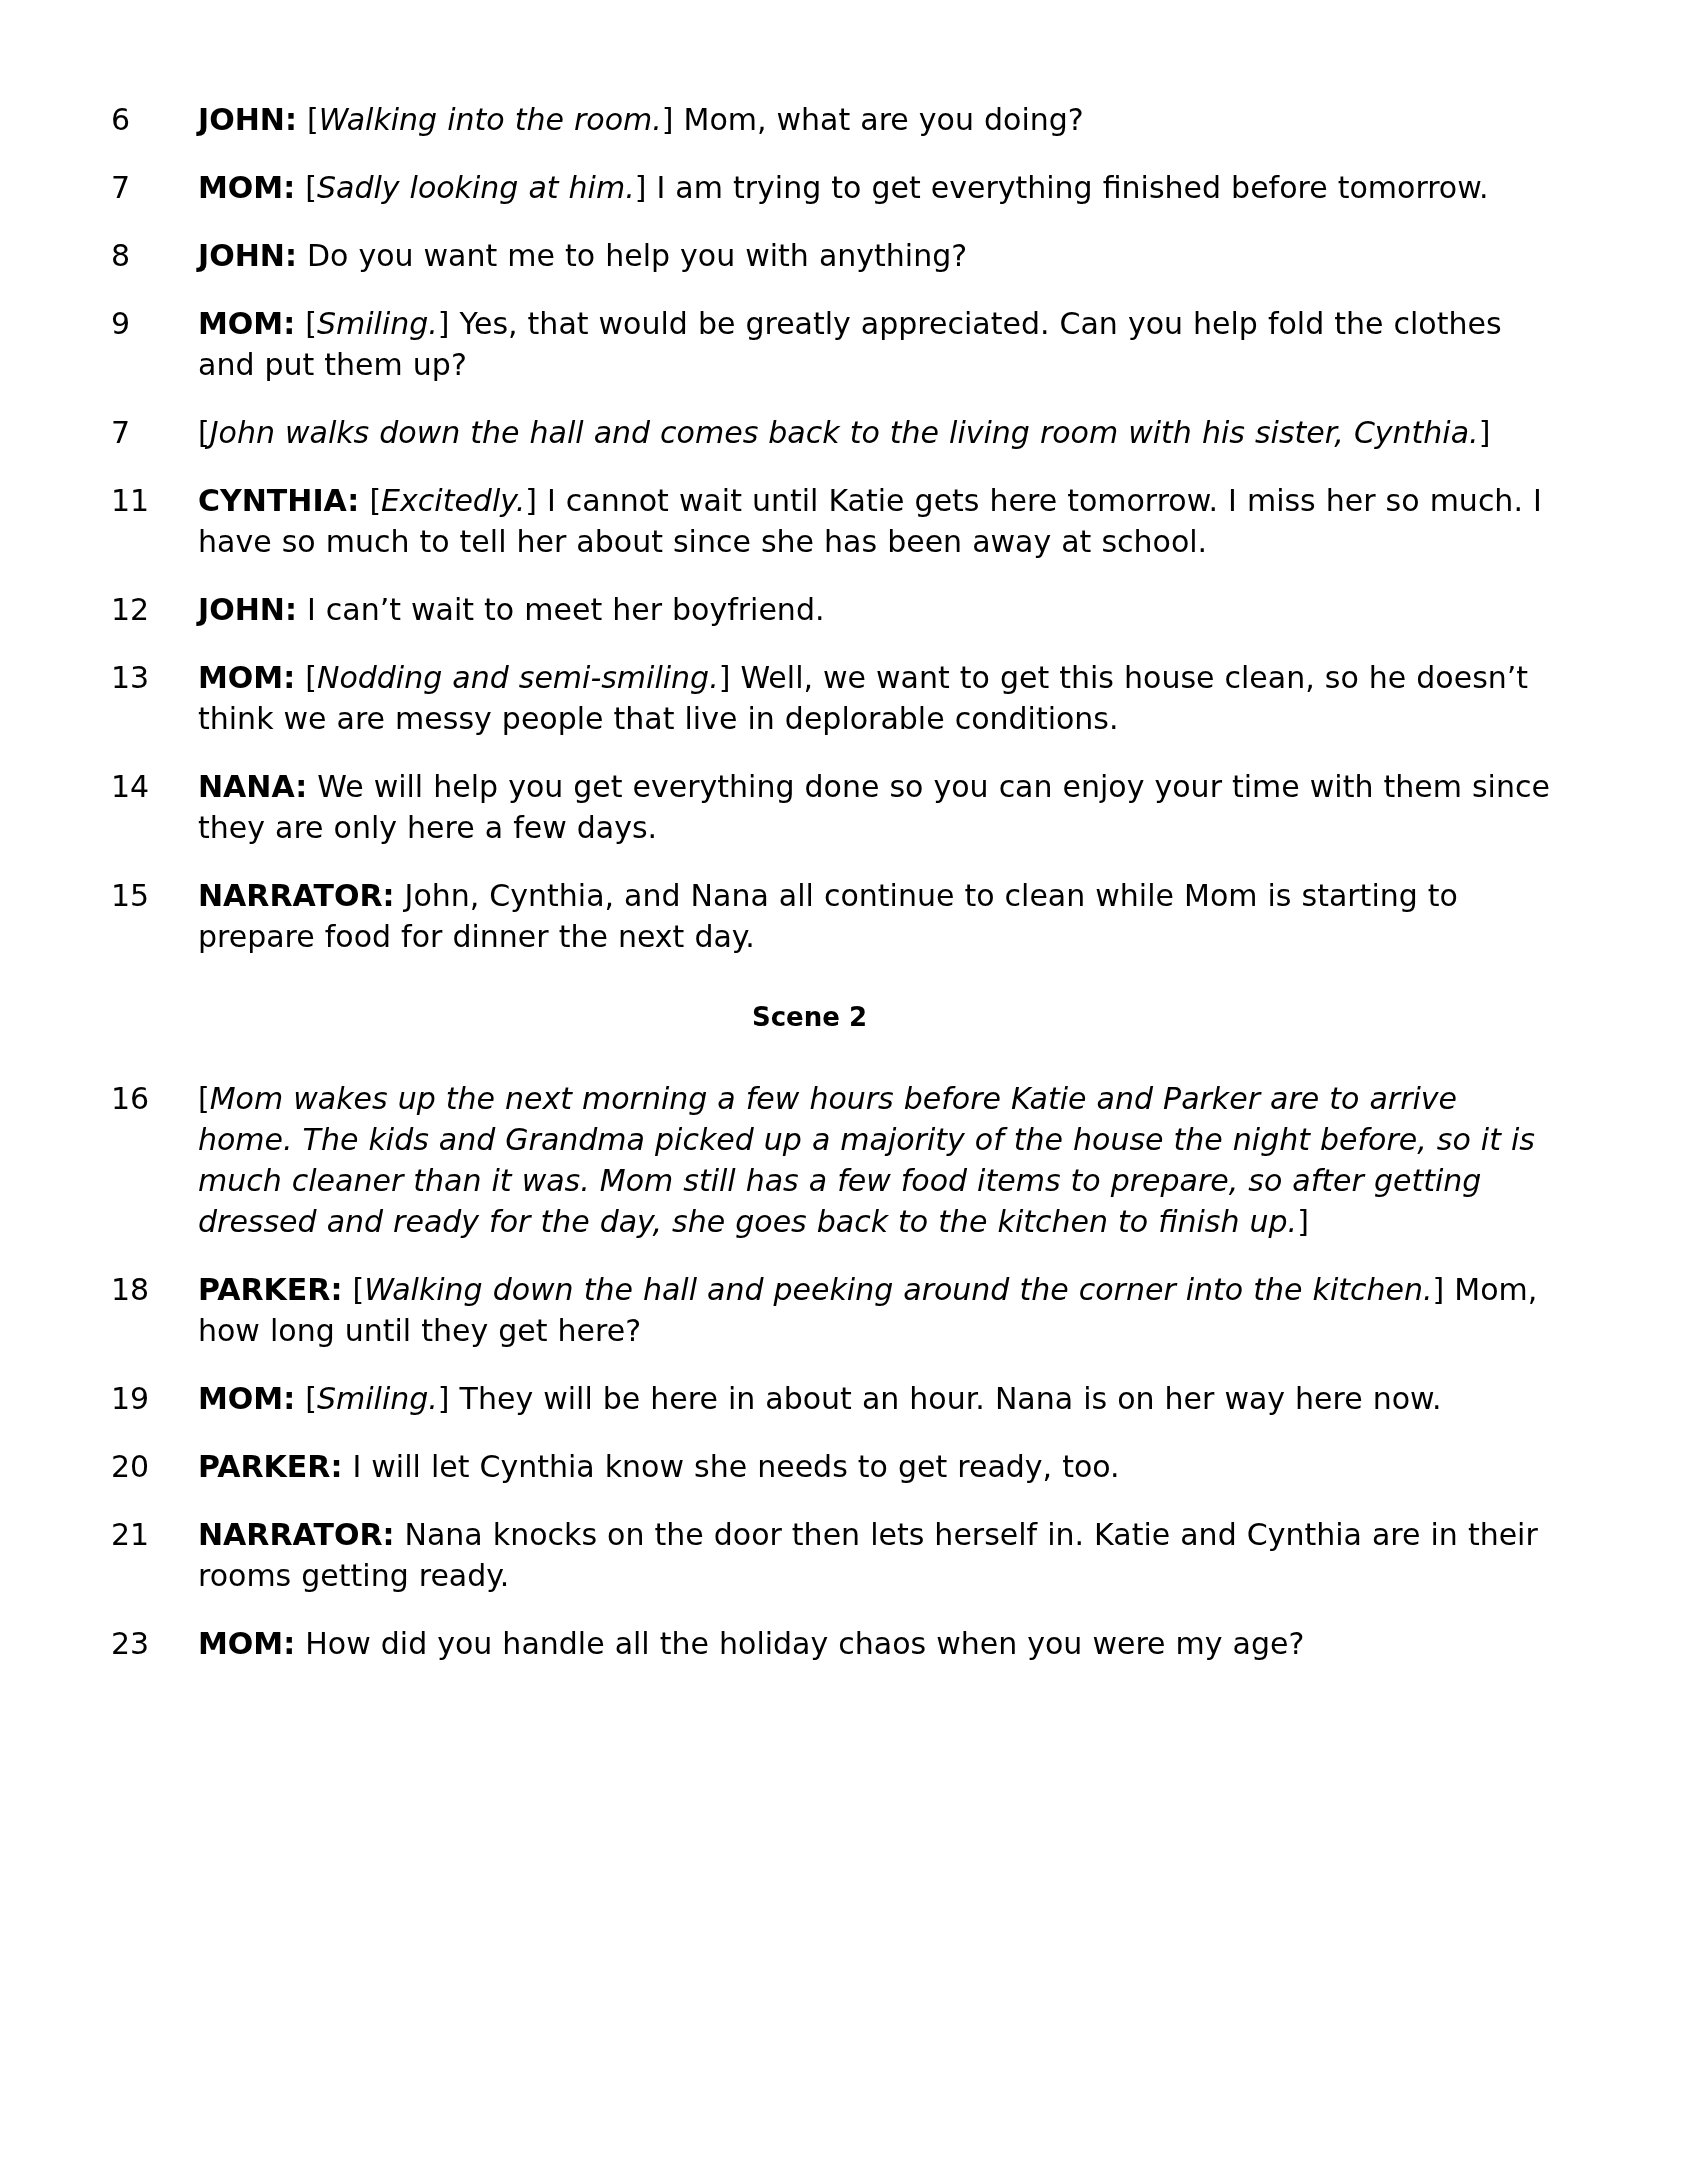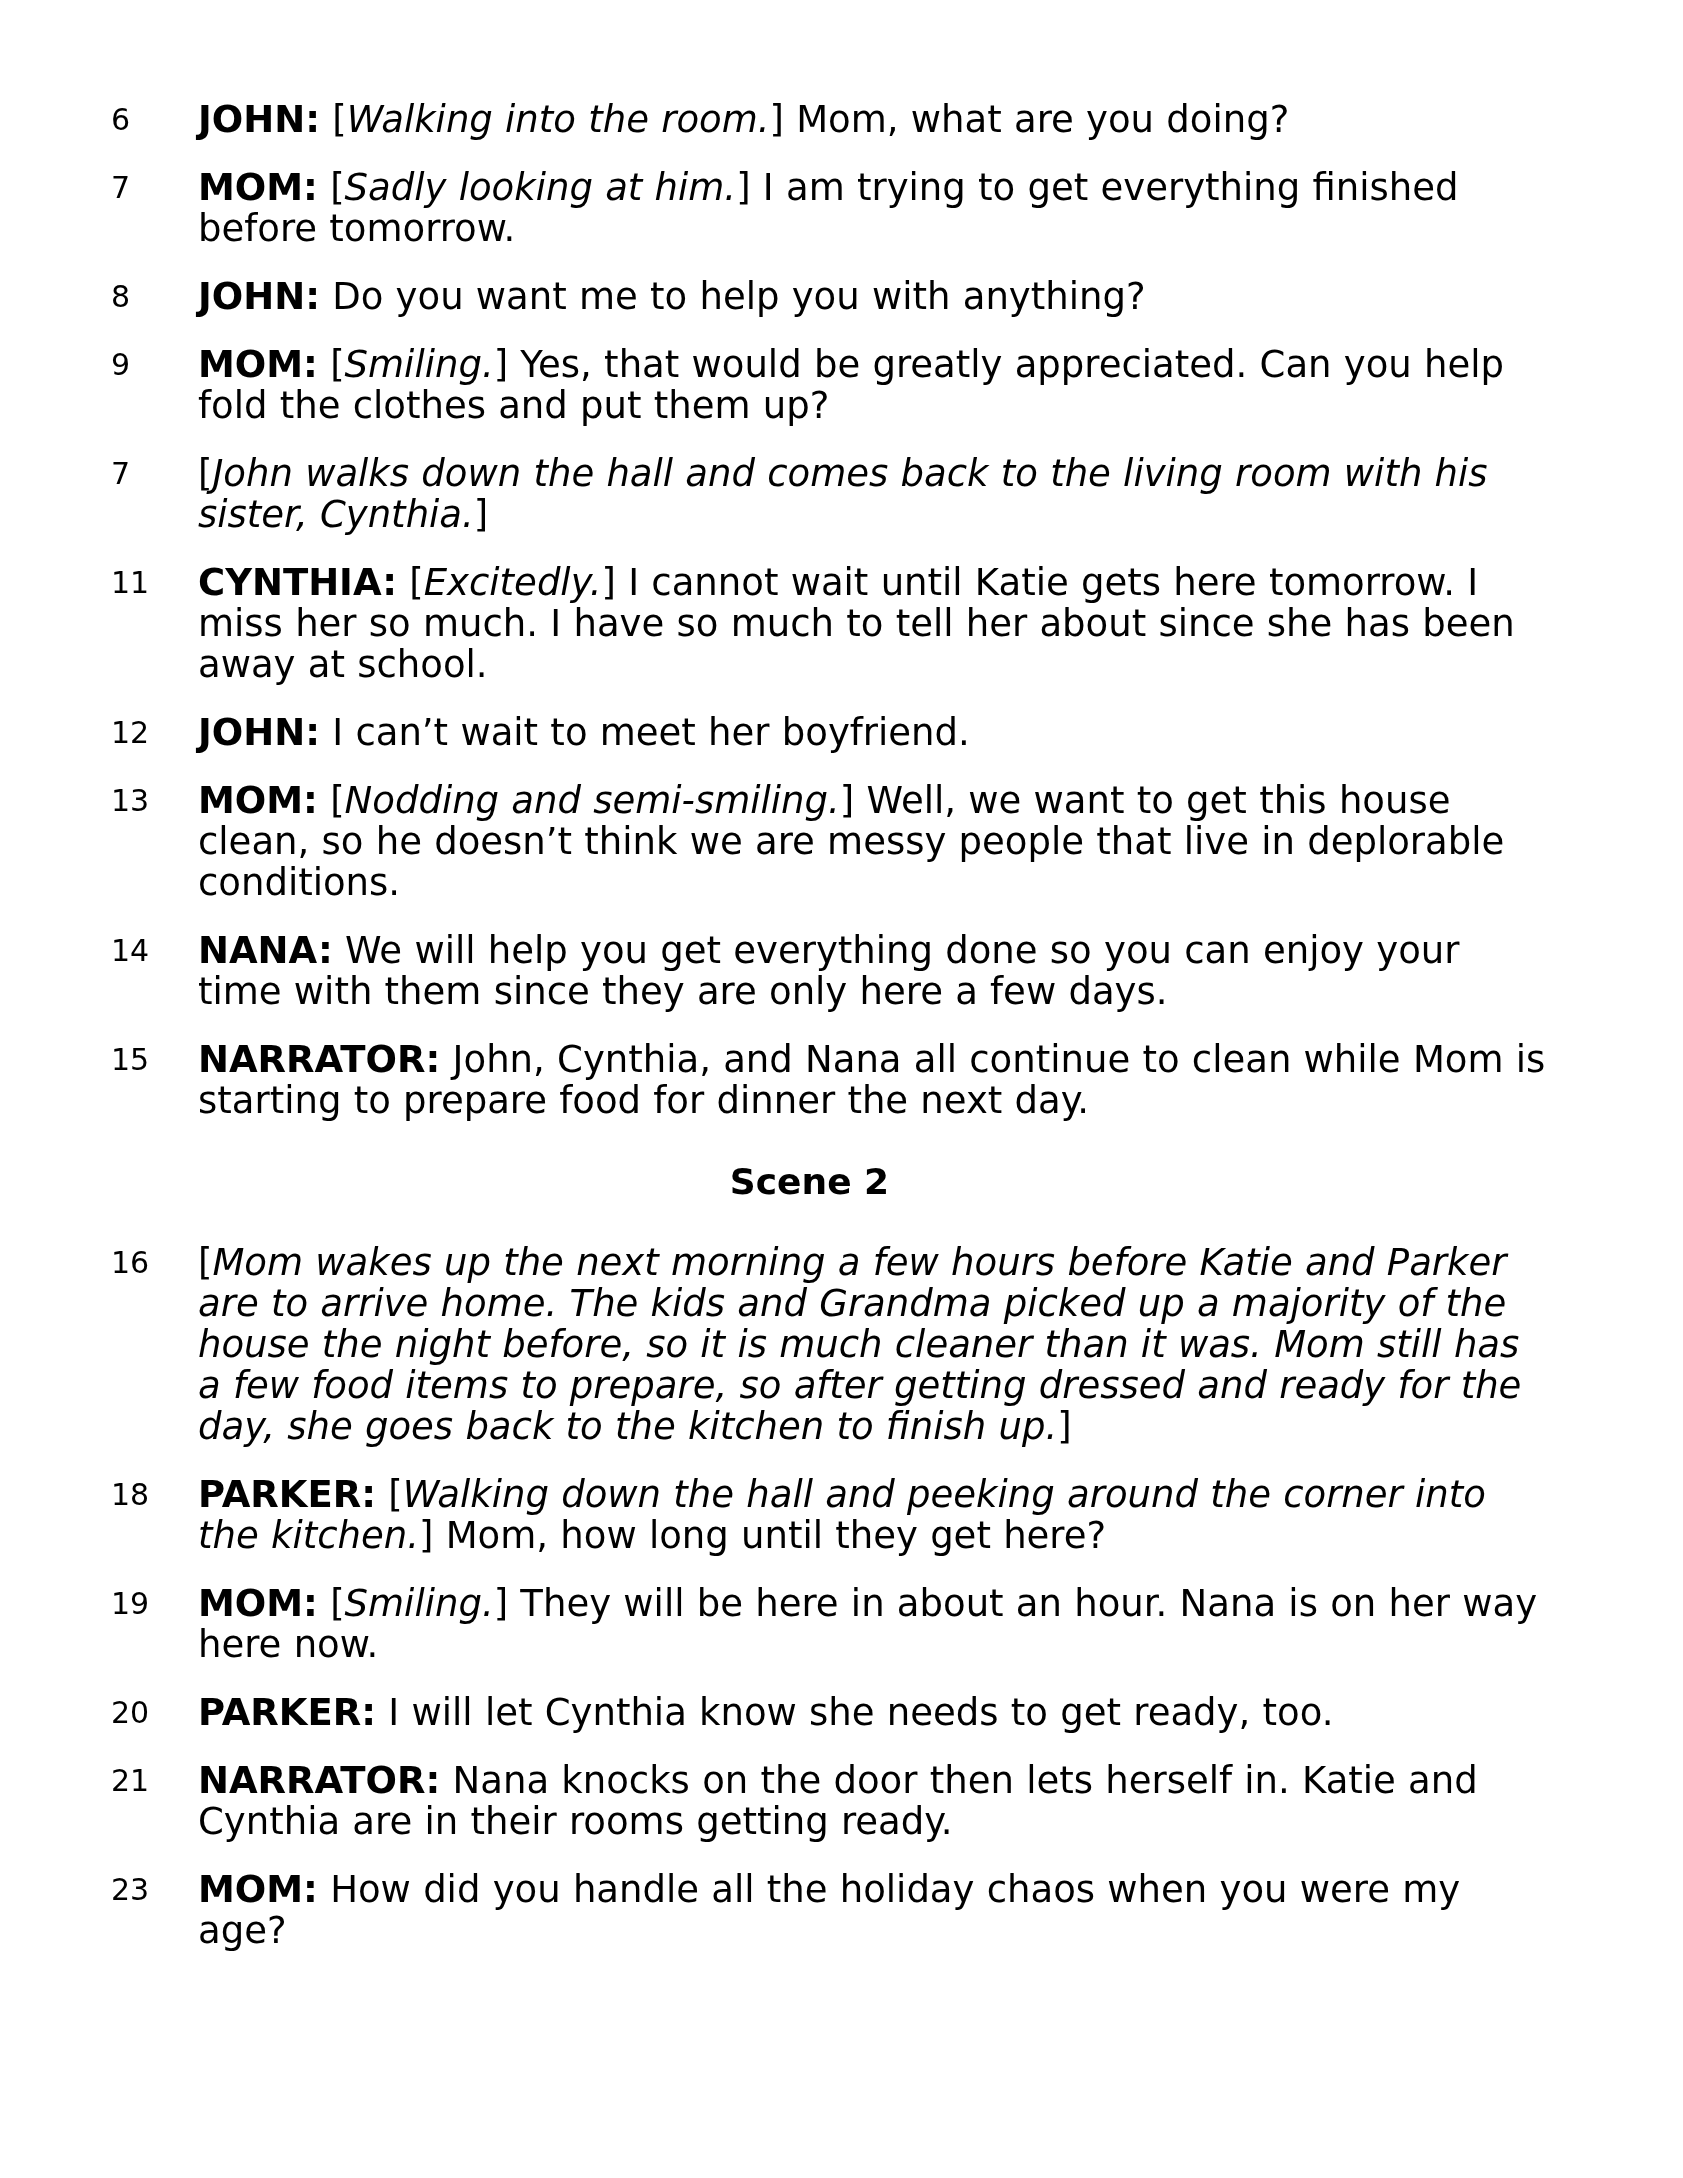--- a/index.html
+++ b/index.html
@@ -35,35 +35,35 @@
     flex: 0 0 87px;
     font-size: 30px;
     line-height: 41px;
     text-align: left;
     padding-left: 4px;
     font-weight: normal;
     letter-spacing: 0px;
   }
   .line-text {
     flex: 1 1 auto;
-    font-size: 37px;
+    font-size: 30px;
     line-height: 41px;
     text-align: left;
     word-spacing: 0.5px;
   }
   .speaker {
     font-weight: bold;
   }
   .stage {
     font-style: italic;
   }
   .scene-heading {
     text-align: center;
     font-weight: bold;
-    font-size: 36px;
+    font-size: 26px;
     line-height: 41px;
     margin-top: 40px;
     margin-bottom: 40px;
     padding-right: 40px;
   }
 </style>
 </head>
 <body>
 
 <div class="page">

